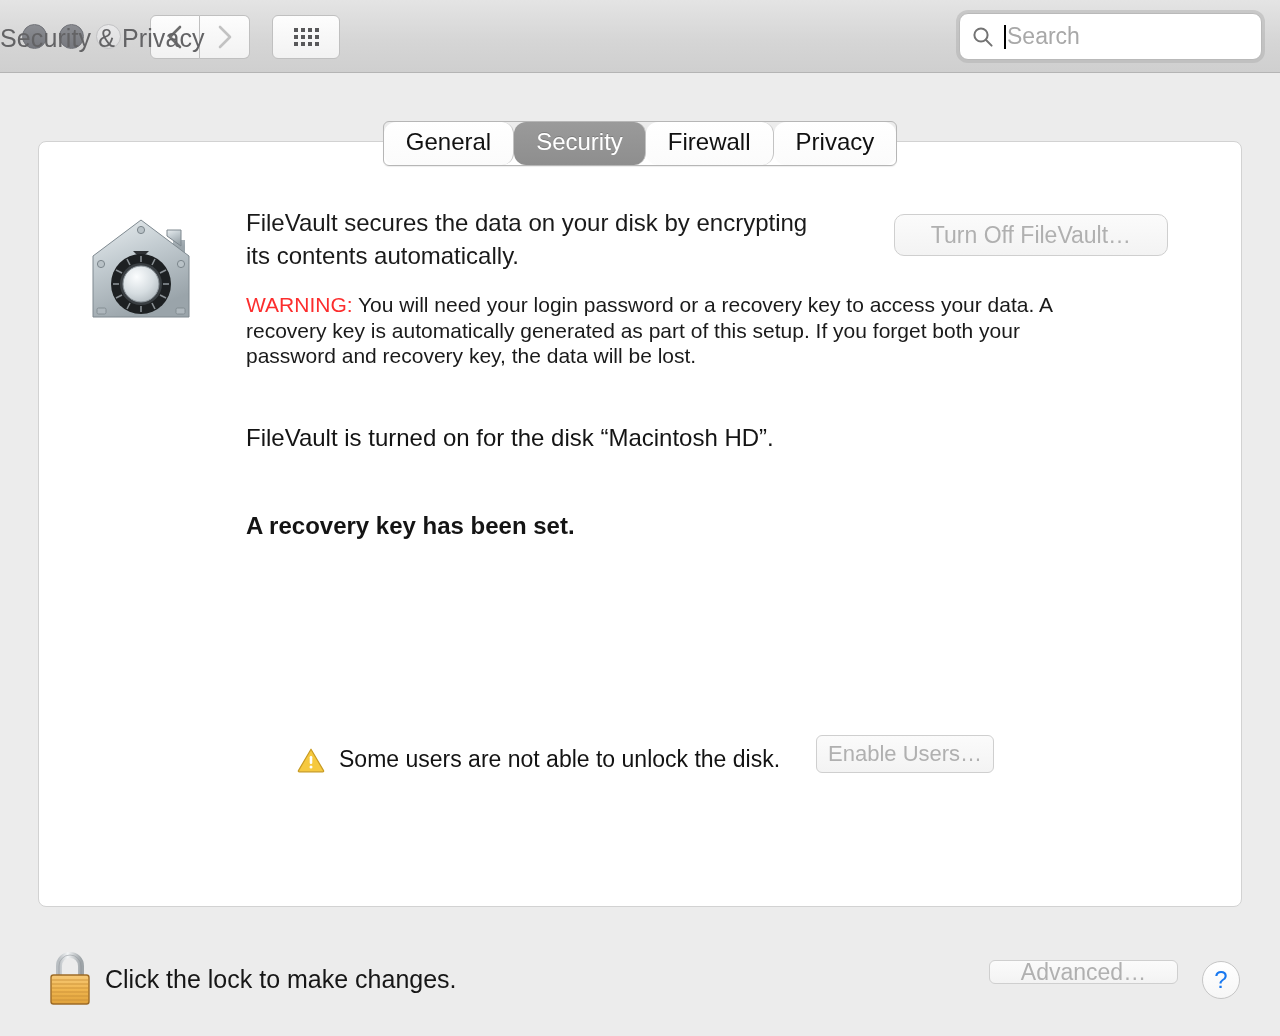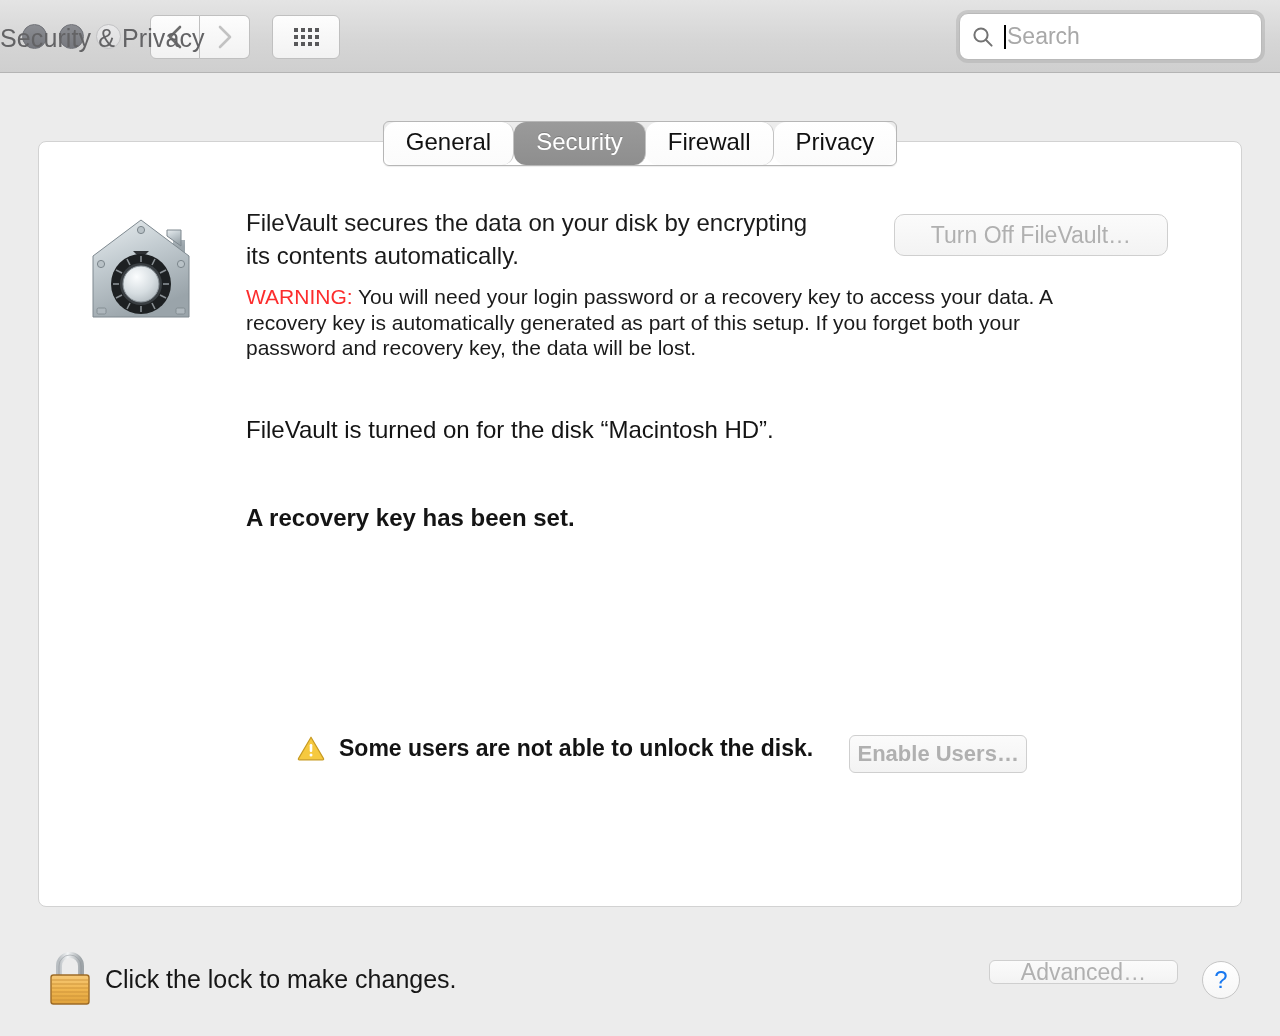--- a/index.html
+++ b/index.html
@@ -187,21 +187,21 @@
   .intro {
     font-size: 24px;
     color: #1a1a1a;
     line-height: 1.38;
     width: 570px;
   }
   .warnpara {
     font-size: 21px;
     color: #1a1a1a;
     line-height: 1.22;
-    margin-top: 12px;
+    margin-top: 20px;
     width: 868px;
   }
   .warnlabel { color: #fc2d2d; }
   .statusline {
     font-size: 24px;
     color: #141414;
     margin-top: 55px;
   }
   .statusline.bold { font-weight: bold; margin-top: 60px; }
 
@@ -220,22 +220,21 @@
     justify-content: center;
     font-size: 23px;
     color: #b0b0b0;
   }
 
   .userrow {
     position: absolute;
     left: 258px;
     top: 593px;
     display: flex;
-    align-items: flex-start;
-    font-weight: bold;
+    align-items: flex-end;
   }
   .warnicon { width: 28px; height: 26px; flex: none; }
   .userrow .txt {
     font-size: 23px;
     color: #131313;
     margin-left: 14px;
   }
   .enableusers {
     margin-left: 36px;
     width: 178px;

